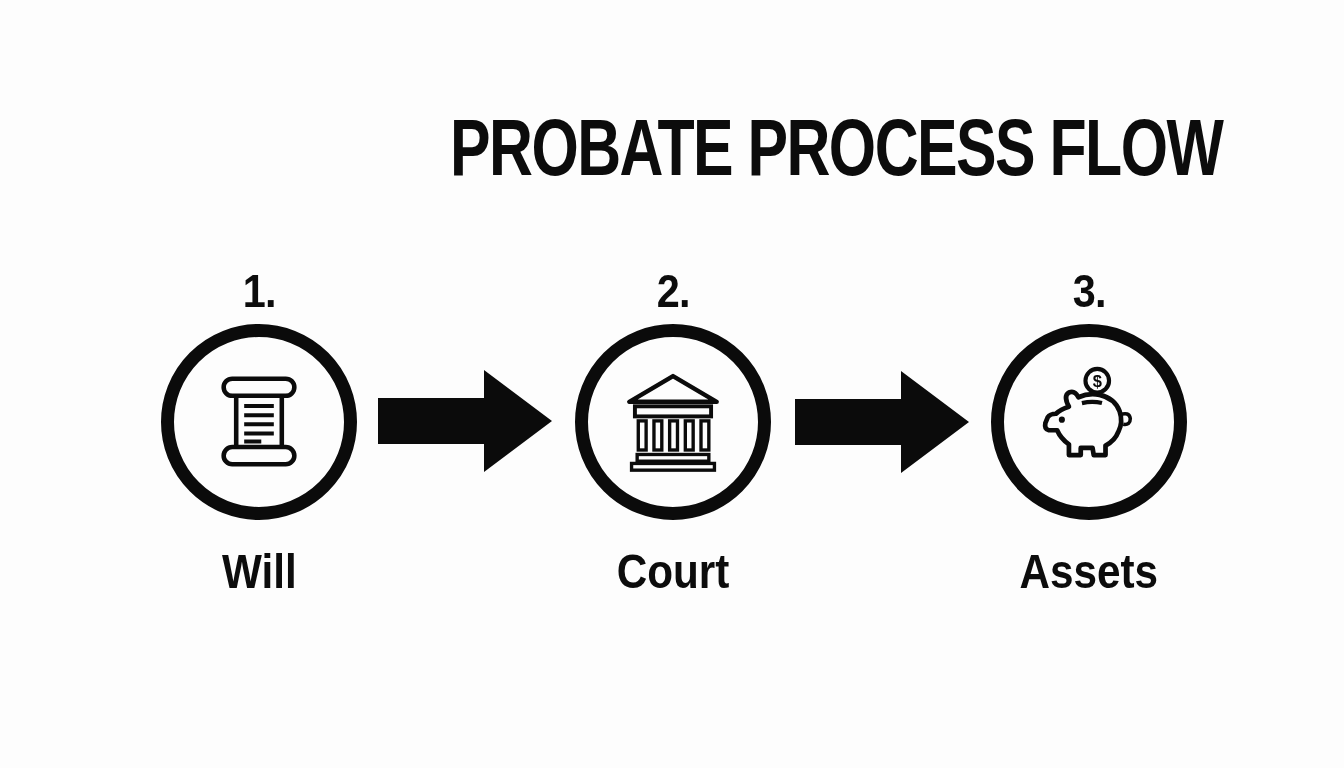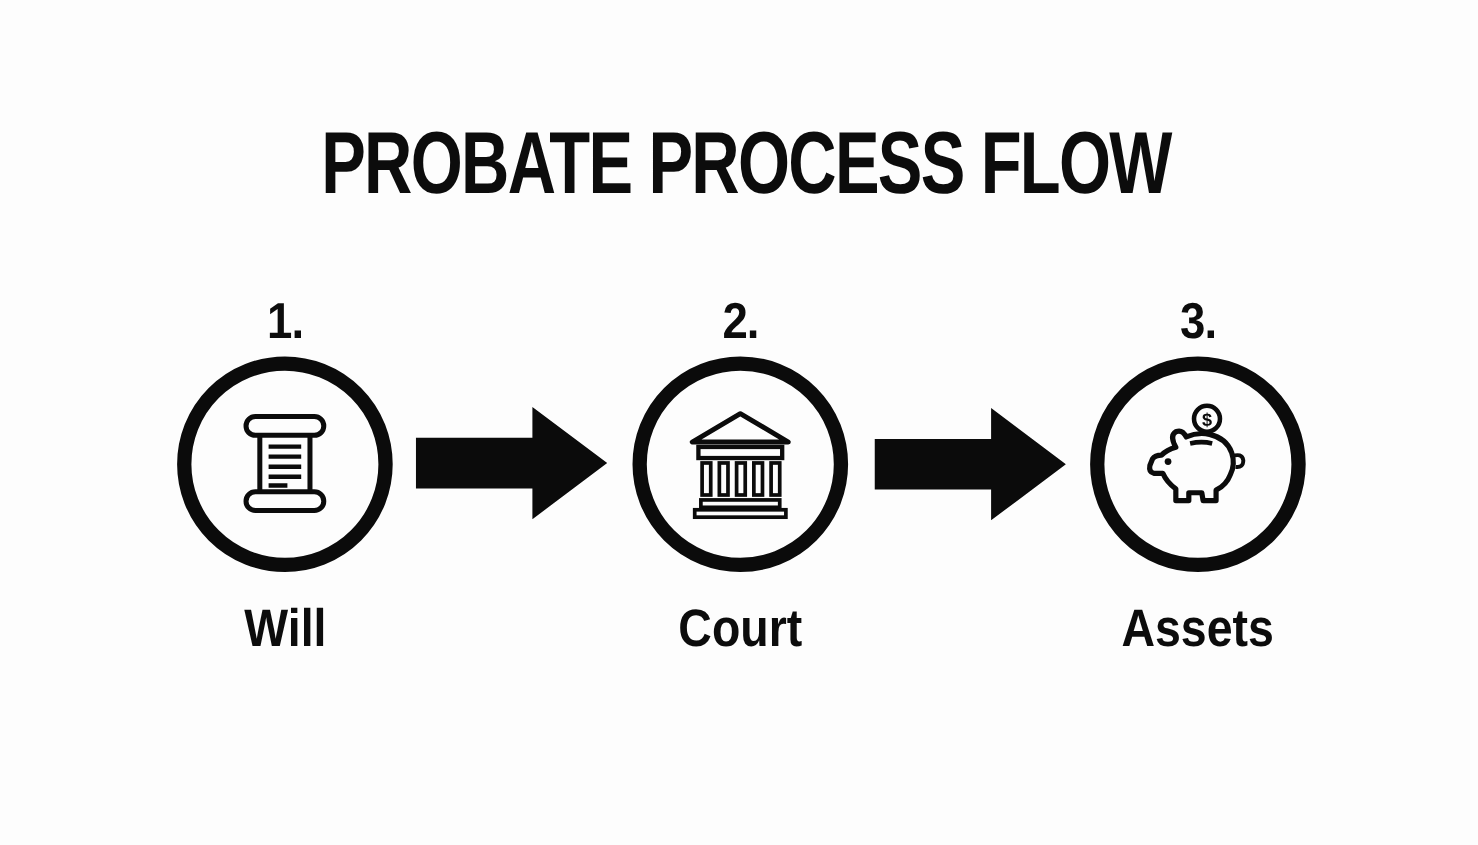--- a/index.html
+++ b/index.html
@@ -8,21 +8,21 @@
     background:#fdfdfd;
     font-family:"Liberation Sans", sans-serif;
     color:#0b0b0b;
     position:relative;
   }
   .canvas { position:absolute; inset:0; }
 
   
   .title-wrap {
     position:absolute; top:108px; left:0; width:100%;
-    text-align:center;
+    text-align:right;
     padding-left:12px;
   }
   .title {
     display:inline-block;
     font-size:80px;
     font-weight:700;
     letter-spacing:-2px;
     line-height:1;
     white-space:nowrap;
     transform:scaleX(0.76);

